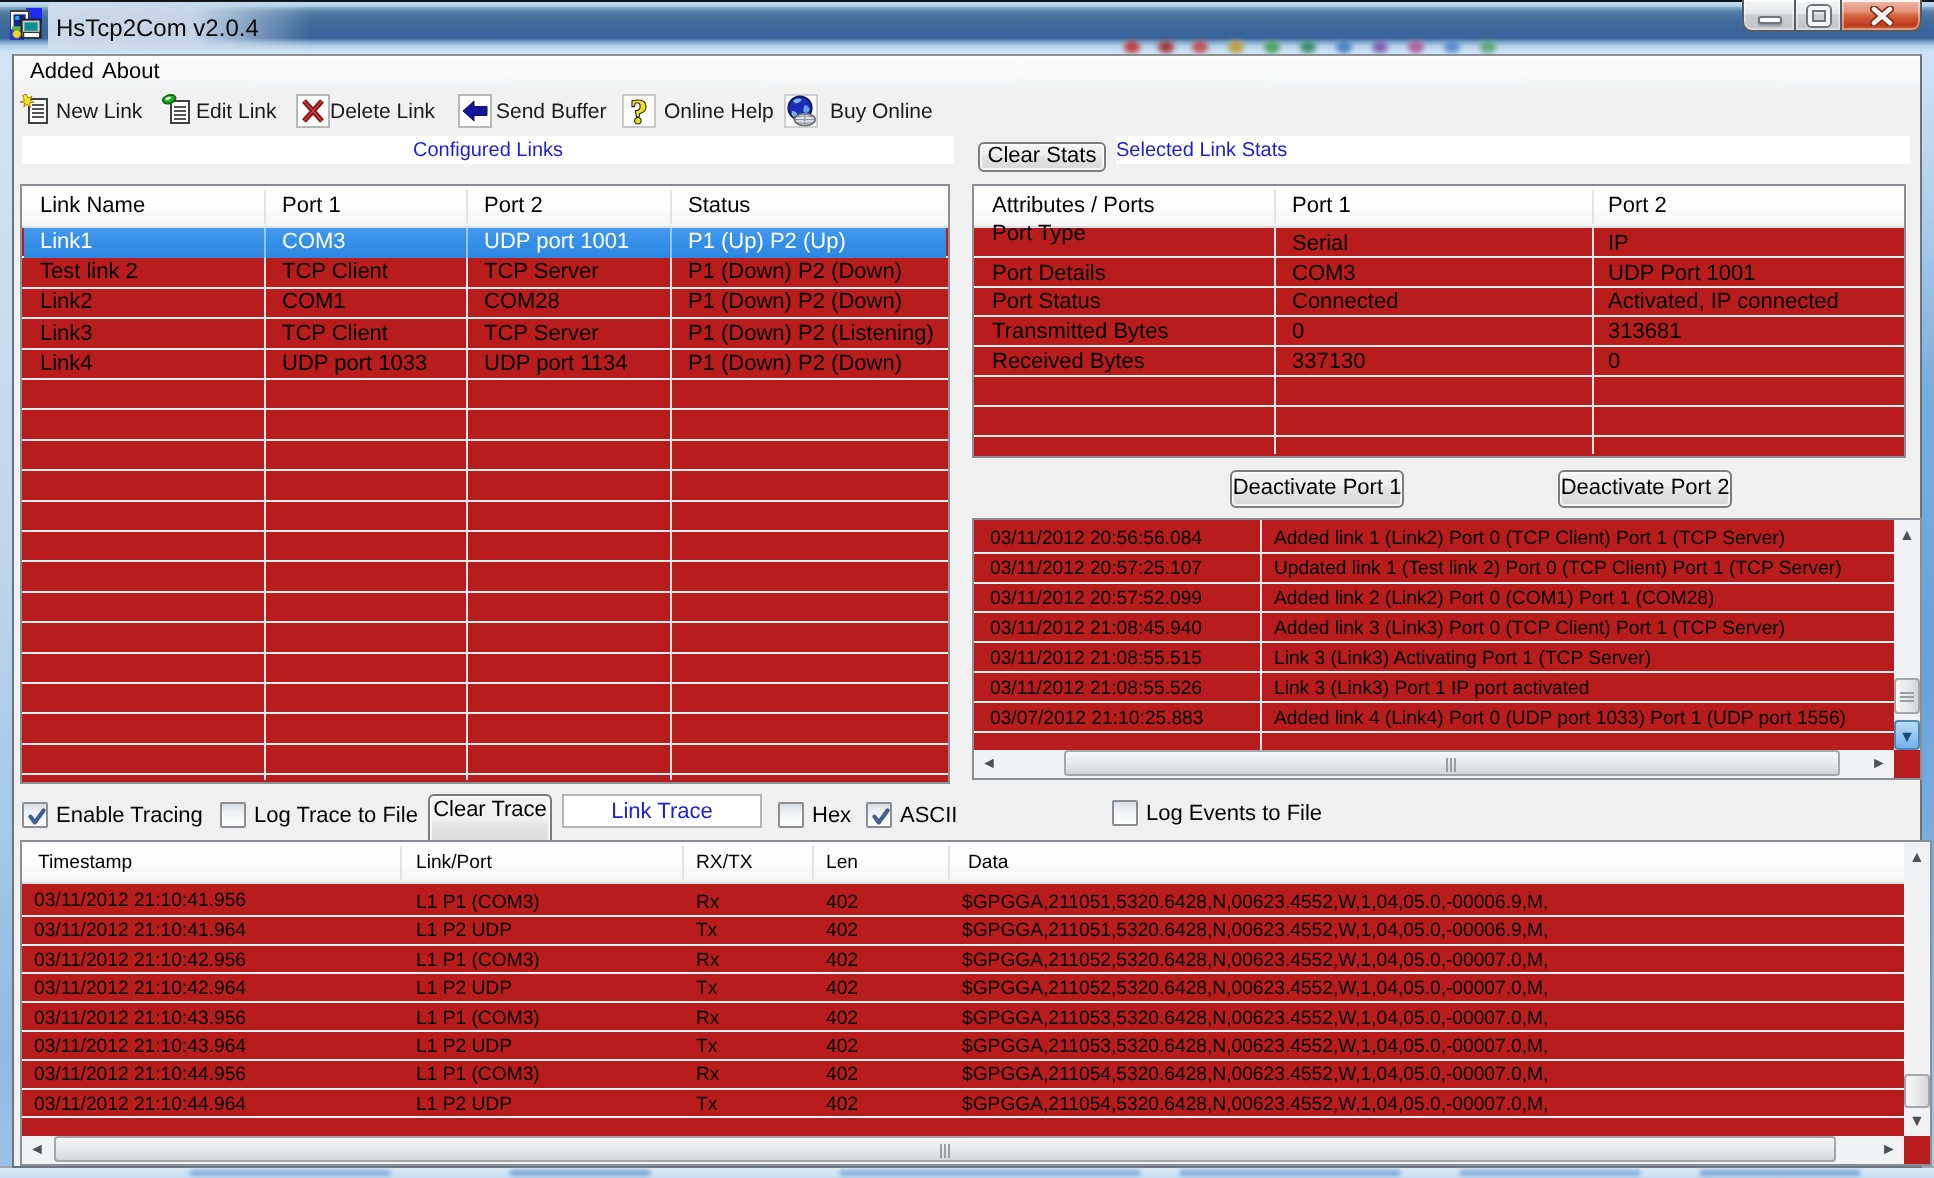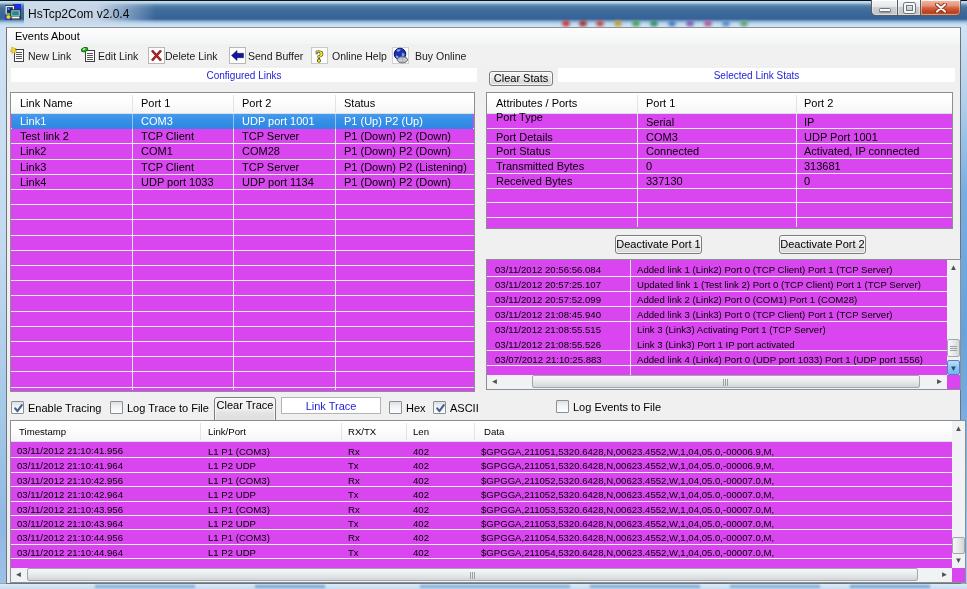--- a/index.html
+++ b/index.html
@@ -11,21 +11,21 @@
 #rborder{left:961px;top:27px;width:6px;height:557px;background:linear-gradient(180deg,#cfe3f4 0,#b4d2ec 12%,#78ade0 30%,#68a2dc 55%,#86b4e2 80%,#aacceE 100%)}
 #bborder{left:0;top:583px;width:967px;height:6px;background:linear-gradient(180deg,#9aa6ae 0,#9aa6ae 1px,#dcebf8 1px,#d2e4f4 3px,#c8ddf0 6px)}
 #client{left:6px;top:27px;width:955px;height:557px;background:#f0f0f0;border-left:1px solid #6e7479;border-right:1px solid #6e7479;border-bottom:1px solid #6e7479;border-top:1px solid #8b9196}
 
 .wbtn{top:0;height:16px;border:1px solid #575c60;border-top:none;box-shadow:inset 0 1px 0 rgba(255,255,255,.7),inset 0 0 0 1px rgba(255,255,255,.4)}
 #wmin{left:871px;width:27px;border-bottom-left-radius:5px;background:linear-gradient(180deg,#f4f6f7 0,#e4e7e9 45%,#ccd0d3 50%,#c0c4c8 100%)}
 #wmax{left:897px;width:24px;background:linear-gradient(180deg,#f4f6f7 0,#e4e7e9 45%,#ccd0d3 50%,#c0c4c8 100%)}
 #wclose{left:920px;width:41px;border-bottom-right-radius:5px;background:linear-gradient(180deg,#f0bcaa 0,#e29278 38%,#d4643e 52%,#bd3e1e 82%,#c85835 100%)}
 
 .btn{background:linear-gradient(180deg,#f4f4f4 0,#efefef 40%,#e4e4e4 48%,#d8d8d8 100%);border:1px solid #7a7d80;border-radius:3px;text-align:center;color:#000;box-shadow:inset 0 0 0 1px rgba(255,255,255,.7)}
-.lv{background:#d946ef;border:1px solid #898f94}
+.lv{background:#b91c1c;border:1px solid #898f94}
 .lvh{left:0;top:0;right:0;height:21px;background:linear-gradient(180deg,#ffffff 0,#fdfdfd 50%,#f4f5f6 100%);border-bottom:1px solid #dde0e3}
 .hsep{top:2px;width:1px;height:17px;background:#e2e4e6}
 .cb{width:13px;height:13px;background:linear-gradient(180deg,#d9dfe4 0,#eef1f4 35%,#fdfdfd 100%);border:1px solid #8b8f94;border-radius:1px}
 .bluetxt{color:#1d1dd8}
 .vline{width:1px;background:#e4e6e8}
 
 .sbtrack{background:#f1f2f3}
 .sbthumbv{background:linear-gradient(90deg,#f6f7f8 0,#e8eaec 50%,#d3d6d9 100%);border:1px solid #a3a7ab;border-radius:2px}
 .sbthumbh{background:linear-gradient(180deg,#f6f7f8 0,#e8eaec 50%,#d3d6d9 100%);border:1px solid #a3a7ab;border-radius:2px}
 .sbbtn{color:#4e5257;text-align:center}
@@ -85,21 +85,21 @@
 <div class="abs" id="bborder"></div>
 <div class="abs" id="client"></div>
 <div class="abs" style="left:95px;top:585px;width:100px;height:2.5px;background:#84aed9;filter:blur(1px)"></div>
 <div class="abs" style="left:255px;top:585px;width:70px;height:2.5px;background:#7aa6d4;filter:blur(1px)"></div>
 <div class="abs" style="left:420px;top:585px;width:150px;height:2.5px;background:#84aed9;filter:blur(1px)"></div>
 <div class="abs" style="left:590px;top:585px;width:110px;height:2.5px;background:#7fa9d6;filter:blur(1px)"></div>
 <div class="abs" style="left:730px;top:585px;width:90px;height:2.5px;background:#84aed9;filter:blur(1px)"></div>
 <div class="abs" style="left:850px;top:585px;width:80px;height:2.5px;background:#7aa6d4;filter:blur(1px)"></div>
 
 <div class="abs" style="left:7px;top:28px;width:953px;height:16px;background:linear-gradient(180deg,#fdfdfd,#f3f4f5)"></div>
-<div class="abs" style="left:15px;top:30px;font-size:11px">Events</div>
+<div class="abs" style="left:15px;top:30px;font-size:11px">Added</div>
 <div class="abs" style="left:51px;top:30px;font-size:11px">About</div>
 
 <div class="abs" style="left:7px;top:44px;width:953px;height:22px;background:#f1f1f1"></div>
 <div class="abs tbi" style="left:10px"><svg width="16" height="16" viewBox="0 0 16 16" shape-rendering="crispEdges">
       <rect x="4.5" y="2.5" width="9" height="12" fill="#fff" stroke="#404040"></rect>
       <path d="M6 5.5h6M6 7.5h6M6 9.5h6M6 11.5h6" stroke="#555" stroke-width="1"></path>
       <g shape-rendering="auto">
         <path d="M3 0l1 2 2-.8-1 2 2 .8-2.2.5.4 2.2L3.5 5 2 6.6l.3-2.2L0 4l2.2-.6L1.4.7z" fill="#f8e02c" stroke="#b08800" stroke-width=".5"></path>
       </g>
     </svg></div>
@@ -188,21 +188,21 @@
  <div class="abs" style="left:0;top:80.7px;width:100%;height:15.2px">
   <div class="cell" style="left:9px;top:2px">Link4</div>
   <div class="cell" style="left:130px;top:2px">UDP port 1033</div>
   <div class="cell" style="left:231px;top:2px">UDP port 1134</div>
   <div class="cell" style="left:333px;top:2px">P1 (Down) P2 (Down)</div>
  </div>
 </div>
 
 <div class="abs btn" style="left:489px;top:71px;width:64px;height:15px;line-height:13px">Clear Stats</div>
 <div class="abs" style="left:558px;top:68px;width:397px;height:14px;background:#fff"></div>
-<div class="abs bluetxt" style="left:558px;top:70px;width:397px;text-align:center;font-size:10px">Selected Link Stats</div>
+<div class="abs bluetxt" style="left:558px;top:70px;width:397px;text-align:left;font-size:10px">Selected Link Stats</div>
 
 <div class="abs lv" id="lv2" style="left:486px;top:92px;width:467px;height:137px">
  <div class="abs lvh">
   <div class="cell" style="left:9px;top:4px">Attributes / Ports</div>
   <div class="cell" style="left:159px;top:4px">Port 1</div>
   <div class="cell" style="left:317px;top:4px">Port 2</div>
   <div class="abs hsep" style="left:150px"></div>
   <div class="abs hsep" style="left:309px"></div>
  </div>
  <div class="abs" style="left:0;top:21px;right:0;bottom:0;background:repeating-linear-gradient(180deg,transparent 0,transparent 13.9px,#ededed 13.9px,#ededed 14.9px)"></div>

